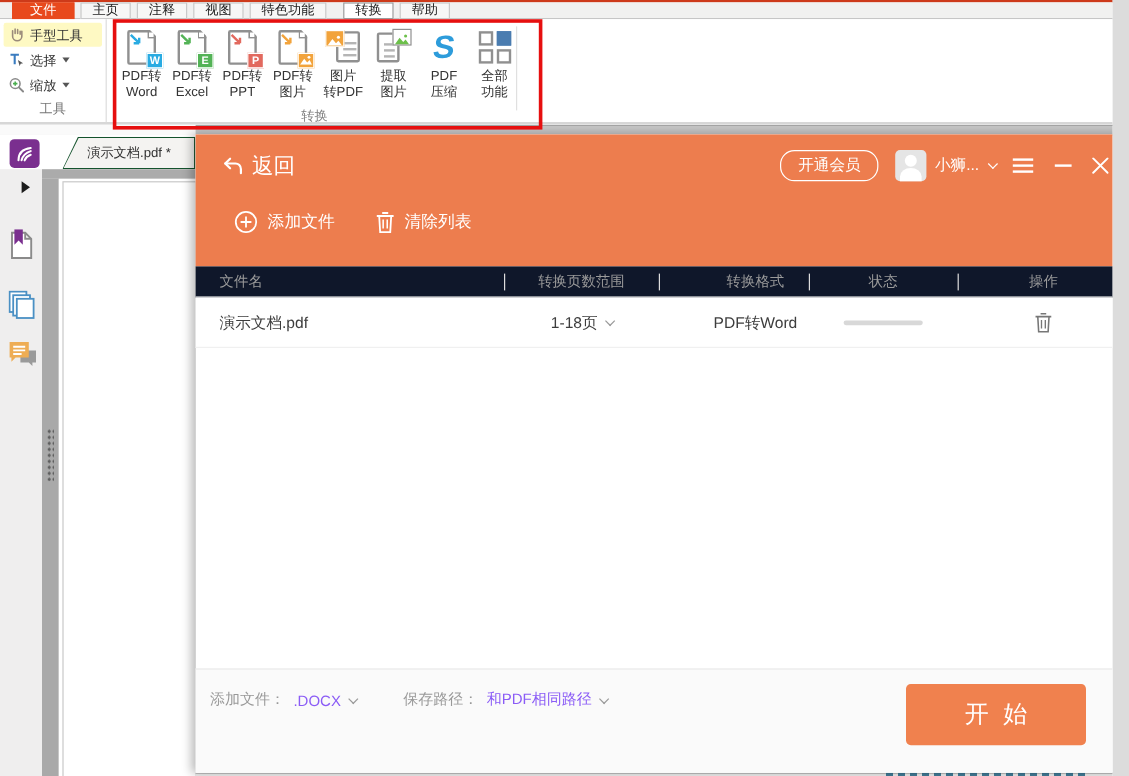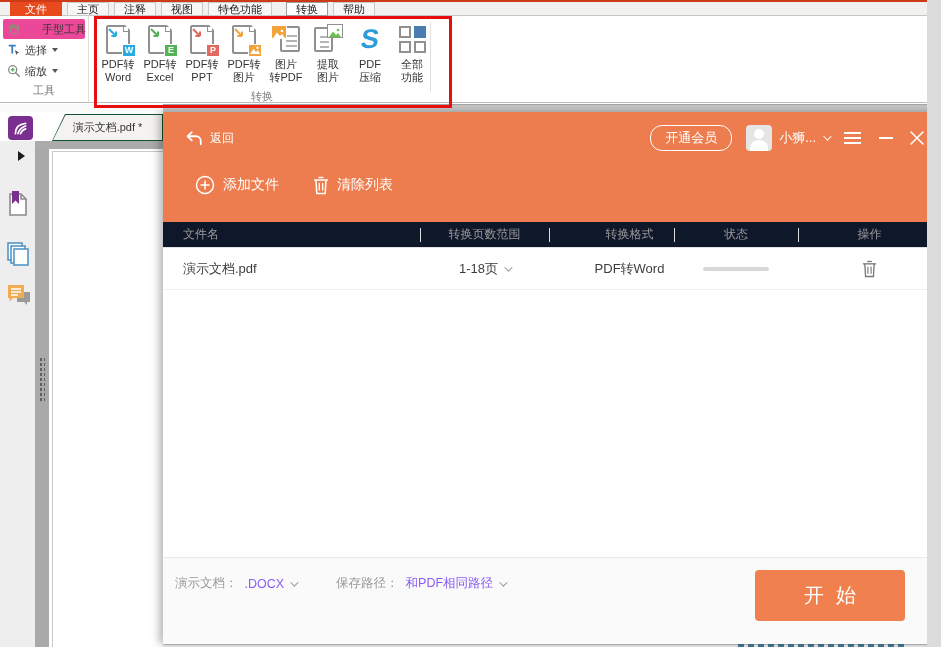--- a/index.html
+++ b/index.html
@@ -20,21 +20,21 @@
     font-size:11px; line-height:12px; padding:0 9px; margin-right:5px;
     display:flex; align-items:center; border:1px solid #c9c9c9;
     background:#f7f7f6; color:#222; height:14px; white-space:nowrap; cursor:default;
   }
   .mtab.file { background:#e8491d; border-color:#e8491d; color:#fff; padding:0 14px; }
   .mtab.active { background:#fff; border-color:#9b9b9b; margin-left:9px; }
   
   #ribbon { position:absolute; left:0; top:16px; width:941px; height:87px; background:#fff; border-bottom:1px solid #bdbdbd; }
   #tools-panel { position:absolute; left:0; top:0; width:89px; height:86px; border-right:1px solid #ddd; padding-top:3px; }
   .tool-row { display:flex; align-items:center; height:20px; margin:0 3px 1px 3px; padding:0 3px; font-size:11px; color:#333; border-radius:2px; white-space:nowrap; }
-  .tool-row.hl { background:#ec4899;gap:17px; }
+  .tool-row.hl { background:#fef9c3; }
   .tool-ic { width:15px; height:15px; margin-right:4px; flex:0 0 15px; display:flex; align-items:center; justify-content:center; }
   .caret { width:0; height:0; border-left:3.5px solid transparent; border-right:3.5px solid transparent; border-top:4px solid #555; margin-left:5px; }
   .tools-group-label { text-align:center; font-size:11px; color:#777; margin-top:2px; }
   #ribbon-buttons { position:absolute; left:97px; top:4px; display:flex; }
   .rbtn { width:42px; display:flex; flex-direction:column; align-items:center; cursor:default; }
   .ric { height:38px; display:flex; align-items:center; justify-content:center; }
   .rlabel { font-size:11px; line-height:13px; color:#333; text-align:center; white-space:nowrap; }
   .ribbon-group-label { position:absolute; left:97px; top:73px; width:330px; text-align:center; font-size:11px; color:#808080; }
   #ribbon-divider { position:absolute; left:430px; top:6px; width:1px; height:70px; background:#e0e0e0; }
   
@@ -67,21 +67,21 @@
   #splitter { position:absolute; left:35px; top:149px; width:14px; height:498px; background:#a9a9a9; }
   #splitter .dots { position:absolute; left:4px; top:208px; width:6px; height:44px;
     background-image:radial-gradient(#5f5f5f 1px, transparent 1.2px); background-size:4px 5px; }
   #doc-area { position:absolute; left:49px; top:149px; width:114px; height:498px; background:#fff; }
   #doc-page { position:absolute; left:3px; top:2px; right:-1px; bottom:-1px; background:#fff; border:1px solid #c9c9c9; }
   
   #panel { position:absolute; left:163px; top:112px; width:778px; height:532px; background:#fff; box-shadow:-4px 0 8px rgba(0,0,0,.28); z-index:40; }
   #panel-header { position:absolute; left:0; top:0; width:100%; height:110px; background:#ed7d4e; color:#fff; }
   #ph-row1 { display:flex; align-items:center; padding:13px 17px 0 22px; }
   .back-btn { display:flex; align-items:center; cursor:pointer; }
-  .back-btn span { font-size:12px; margin-left:7px; }
+  .back-btn span { font-size:18px; margin-left:7px; }
   .vip-pill { margin-left:auto; border:1px solid #fff; border-radius:12px; padding:3px 14px; font-size:13px; cursor:pointer; white-space:nowrap; }
   .avatar { width:26px; height:26px; background:#e5e5e5; border-radius:4px; margin-left:14px; position:relative; overflow:hidden; flex:0 0 26px; }
   .avatar .head { position:absolute; left:8px; top:4px; width:10px; height:10px; border-radius:50%; background:#fff; }
   .avatar .body { position:absolute; left:4px; top:15px; width:18px; height:14px; border-radius:50% 50% 0 0; background:#fff; }
   .username { font-size:13px; margin-left:7px; white-space:nowrap; }
   .chev { width:6px; height:6px; border-right:1.5px solid #fff; border-bottom:1.5px solid #fff; transform:rotate(45deg) translateY(-2px); margin-left:7px; }
   .hamburger { margin-left:15px; cursor:pointer; }
   .hamburger i { display:block; width:17px; height:2px; background:#fff; margin:3px 0; }
   .win-min { width:14px; height:2px; background:#fff; margin-left:18px; cursor:pointer; }
   .win-close { margin-left:17px; cursor:pointer; display:flex; }
@@ -425,21 +425,21 @@
             <path d="M1 4 H15" stroke="#777" stroke-width="1.4"></path>
             <path d="M5.5 1.5 H10.5" stroke="#777" stroke-width="1.4"></path>
             <path d="M3 4 L3.8 17.5 H12.2 L13 4" fill="none" stroke="#777" stroke-width="1.4"></path>
             <path d="M6.3 7 V14.5 M9.7 7 V14.5" stroke="#777" stroke-width="1.2"></path>
           </svg>
       </div>
     </div>
 
     <div id="panel-footer">
       <div id="footer-opts">
-        <span class="f-label">演示文档：</span>
+        <span class="f-label">添加文件：</span>
         <span class="f-value">.DOCX</span>
         <span class="chev-g"></span>
         <span class="gap40"></span>
         <span class="f-label">保存路径：</span>
         <span class="f-value">和PDF相同路径</span>
         <span class="chev-g"></span>
       </div>
       <div id="start-button">开始</div>
     </div>
   </div>

